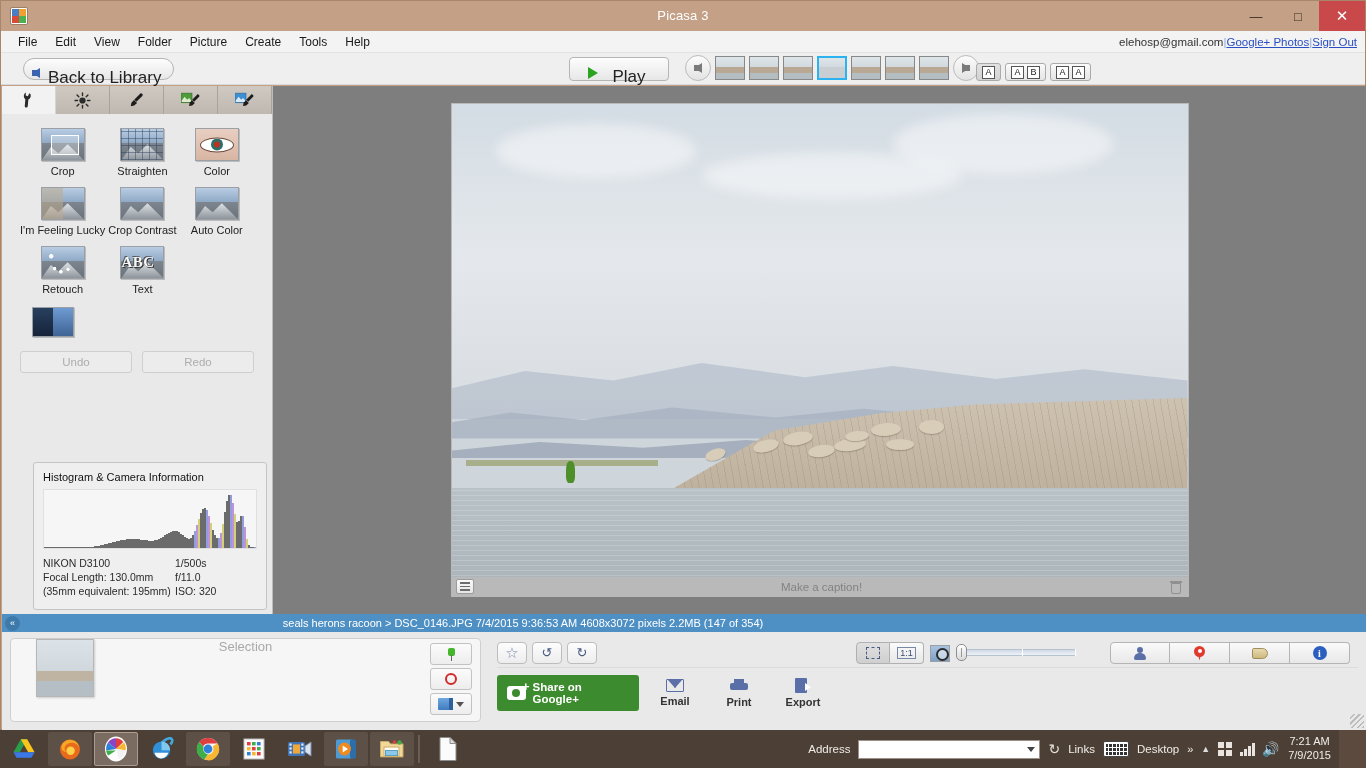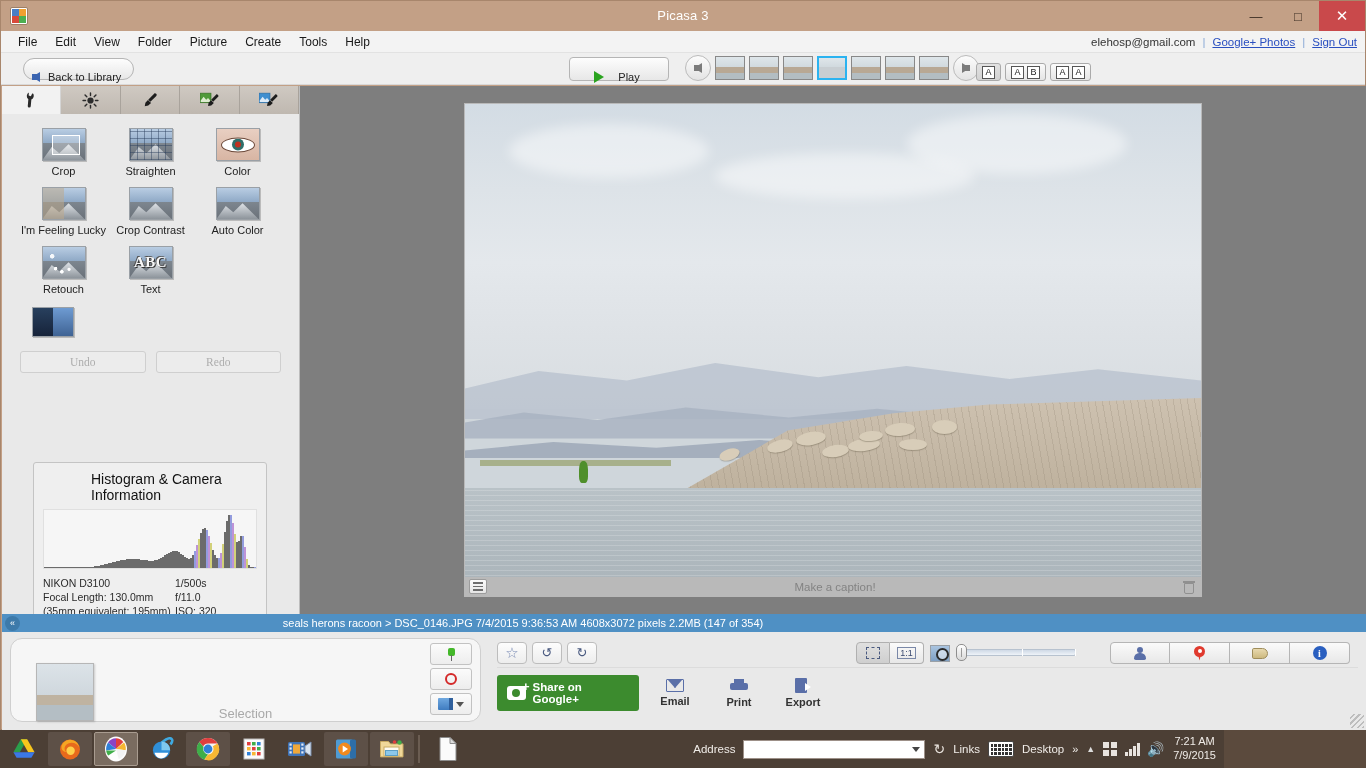--- a/index.html
+++ b/index.html
@@ -60,37 +60,37 @@
     display: flex; align-items: center;
     border-bottom: 1px solid #e2e2e2;
     position: relative;
   }
   .menu-item {
     font-size: 12px; color: #1a1a1a; padding: 0 9px; line-height: 22px; cursor: default;
   }
   .menu-item:first-child { margin-left: 8px; }
   .account {
     position: absolute; right: 8px; top: 0; line-height: 22px;
-    font-size: 11.5px; color: #333; display: flex; align-items: center; gap: 7px;
+    font-size: 11.5px; color: #333; display: flex; align-items: center; 
   }
   .account .sep { color: #8aa9d6; }
   .account a { color: #2a4fc0; text-decoration: underline; cursor: pointer; }
 
   
   .toolrow {
     height: 32px; background: #efefef;
     position: relative;
     border-bottom: 1px solid #d9d9d9;
   }
   .btn-pill {
-    display: inline-flex; align-items: center; gap: 8px;
-    height: 22px; padding: 16px 12px 0 8px;
+    display: inline-flex; align-items: flex-start; gap: 8px;
+    height: 22px; padding: 9px 12px 0 8px;
     background: linear-gradient(#fdfdfd, #e7e7e7);
     border: 1px solid #b5b5b5; border-radius: 11px;
-    font-size: 11px; color: #222; cursor: pointer;
+    font-size: 17px; color: #222; cursor: pointer;
   }
   #back-to-library { position: absolute; left: 22px; top: 5px; }
   .arrow-left-blue {
     width: 0; height: 0;
     border-top: 5px solid transparent; border-bottom: 5px solid transparent;
     border-right: 8px solid #3a64b0; position: relative;
   }
   .arrow-left-blue::after {
     content: ""; position: absolute; left: 0; top: -3px;
     width: 7px; height: 6px; background: #3a64b0;
@@ -153,21 +153,21 @@
 
   
   .body-area {
     position: absolute; left: 1px; top: 85px;
     width: 1364px; height: 528px;
     display: flex;
   }
 
   
   .left-panel {
-    width: 298px; height: 100%;
+    width: 271px; height: 100%;
     background: #e9e9e9;
     border-right: 1px solid #bdbdbd;
     position: relative;
   }
   .tabstrip { display: flex; height: 28px; background: #8c8c8c; }
   .tab {
     flex: 1; background: linear-gradient(#cfc9c2, #bfb8b0);
     border-right: 1px solid #a9a39c;
     display: flex; align-items: center; justify-content: center;
     cursor: pointer;
@@ -207,21 +207,21 @@
     background: linear-gradient(#e8cfc2, #d8b5a3);
   }
   .eye-shape {
     position: absolute; left: 50%; top: 50%; transform: translate(-50%,-50%);
     width: 34px; height: 15px; border-radius: 50%;
     background: #fff; border: 1px solid #6d4a3a; overflow: hidden;
     display: flex; align-items: center; justify-content: center;
   }
   .eye-iris { width: 12px; height: 12px; border-radius: 50%; background: #2f6f6b; display:flex; align-items:center; justify-content:center;}
   .eye-pupil { width: 6px; height: 6px; border-radius: 50%; background: #c03020; }
-  .tool-thumb.abc { display: flex; align-items: center; justify-content: center; }
+  .tool-thumb.abc { display: flex; align-items: center; }
   .abc-text {
     position: relative; z-index: 2;
     font-family: "Liberation Serif", serif; font-weight: bold; font-size: 15px;
     color: #f7f7f7; text-shadow: 1px 1px 0 #333, -1px -1px 0 #555;
     letter-spacing: .5px;
   }
   .tool-thumb.retouch-ov::after {
     content: ""; position: absolute; inset: 0;
     background:
       radial-gradient(circle at 30% 70%, #fff 0 1.5px, transparent 2px),
@@ -254,29 +254,29 @@
     position: absolute; top: -2px; width: 11px; height: 17px; border-radius: 5px;
     background: linear-gradient(#ffffff, #d8d8d8);
     border: 1px solid #8e8e8e;
     cursor: pointer;
   }
   .slider-knob::after { content:""; position:absolute; left: 4px; top: 3px; width:1px; height: 9px; background:#9a9a9a; }
   .undo-row { display: flex; gap: 10px; padding: 14px 18px 0 18px; }
   .flat-btn {
     flex: 1; height: 22px; border: 1px solid #cfcfcf; border-radius: 3px;
     background: #ececec; color: #adadad; font-size: 11.5px;
-    display: flex; align-items: center; justify-content: center; cursor: default; font-family: Liberation Serif, serif;
+    display: flex; align-items: center; justify-content: center; cursor: default;
   }
 
   .histo-box {
     position: absolute; left: 31px; top: 376px; width: 234px;
     background: #efefef; border: 1px solid #c4c4c4; border-radius: 3px;
     padding: 8px 9px 10px 9px;
   }
-  .histo-title { font-size: 14px; color: #111; margin-bottom: 6px; margin-left: 48px; }
+  .histo-title { font-size: 11px; color: #111; margin-bottom: 6px; }
   .histo-canvas {
     height: 60px; background: #f6f6f6; border: 1px solid #e0e0e0;
     position: relative; overflow: hidden;
   }
   .hbar { position: absolute; bottom: 0; width: 2px; }
   .cam-info { display: flex; margin-top: 7px; font-size: 10.5px; color: #2b2b2b; line-height: 1.35; }
   .cam-left { width: 132px; }
   .cam-right { flex: 1; }
 
   
@@ -375,22 +375,22 @@
 
   
   .bottombar {
     position: absolute; left: 1px; top: 631px; width: 1364px; height: 98px;
     background: #e9e9e9; display: flex;
   }
   .tray {
     width: 487px; padding: 6px 8px 8px 8px;
   }
   .tray-inner {
-    height: 100%; background: #f6f6f6; border: 1px solid #cfcfcf; border-radius: 12px;
-    position: relative; display: flex; align-items: flex-end; padding-left: 17px;
+    height: 100%; background: #f6f6f6; border: 1px solid #cfcfcf; border-radius: 4px;
+    position: relative; display: flex; align-items: flex-start; padding-left: 17px;
   }
   .tray-thumb {
     width: 58px; height: 58px; margin-left: 8px;
     border: 1px solid #b6b6b6; background: #cdd4d9;
     box-shadow: 1px 1px 2px rgba(0,0,0,.18); position: relative; overflow: hidden;
   }
   .tt2-sky { position:absolute; left:0; top:0; width:100%; height:58%; background: linear-gradient(#dce3e8,#cfd7dd); }
   .tt2-land { position:absolute; left:0; top:56%; width:100%; height:20%; background: #bfb3a1; }
   .tt2-water { position:absolute; left:0; bottom:0; width:100%; height:26%; background: #b4bec4; }
   .tray-label {
@@ -492,21 +492,21 @@
   .print-ico { width: 18px; height: 14px; position: relative; }
   .print-ico::before { content:""; position:absolute; left:0; top:4px; width:18px; height:7px; background:#5a6fa8; border-radius:2px; }
   .print-ico::after { content:""; position:absolute; left:4px; top:0; width:10px; height:5px; background:#5a6fa8; }
   .export-ico { width: 16px; height: 15px; position: relative; }
   .export-ico::before { content:""; position:absolute; left:0; top:0; width:12px; height:15px; background:#5a6fa8; border-radius:1px; }
   .export-ico::after { content:""; position:absolute; right:0; top:5px; width:0; height:0;
     border-top:4px solid transparent; border-bottom:4px solid transparent; border-left:6px solid #fff; }
 
   
   .taskbar {
-    position: absolute; left: 0; bottom: 0; width: 1224px; height: 38px;
+    position: absolute; left: 0; bottom: 0; width: 1339px; height: 38px;
     background: #4c3f35; display: flex; align-items: center;
   }
   .tb-icon {
     width: 44px; height: 34px; margin-left: 2px;
     display: flex; align-items: center; justify-content: center; cursor: pointer;
     border-radius: 2px;
   }
   .tb-icon.boxed { background: #5d5047; }
   .tb-icon.active { background: #7a6c60; border: 1px solid #a99c90; }
   .tb-sep { width: 2px; height: 28px; background: #6b5d52; margin: 0 4px; }

